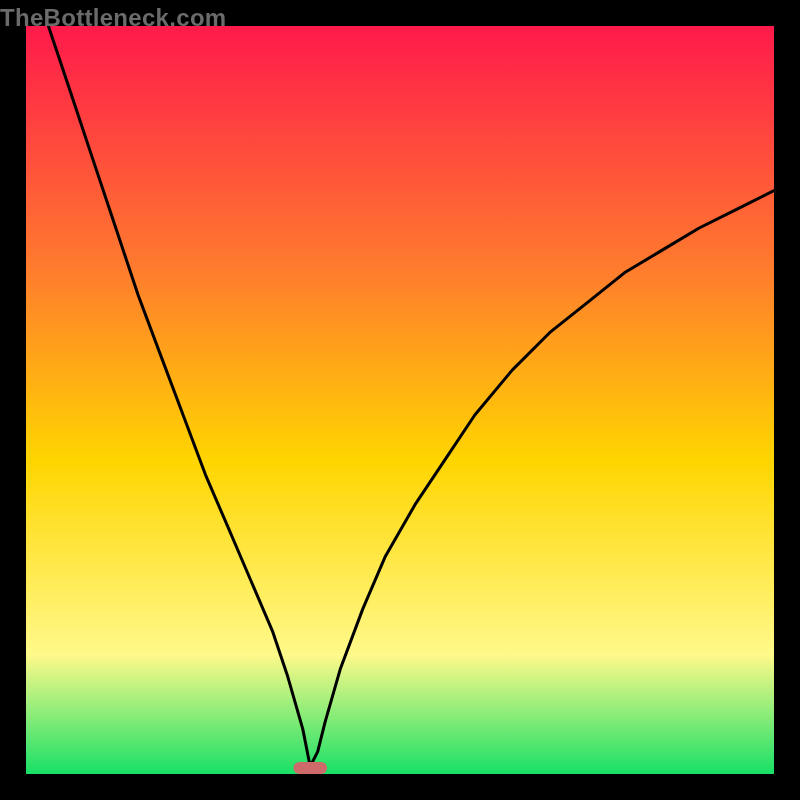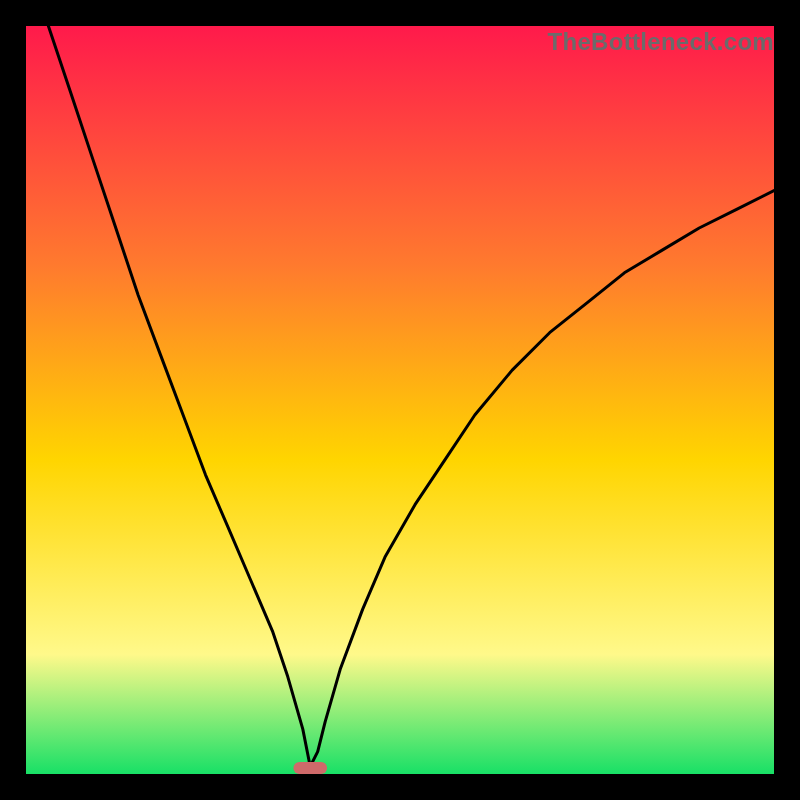--- a/index.html
+++ b/index.html
@@ -23,27 +23,25 @@
     position: absolute;
     left: 26px;
     top: 26px;
     width: 748px;
     height: 748px;
   }
   .watermark {
     position: absolute;
     top: 4px;
     width: 774px;
-    text-align: right;
     font-size: 24px;
     font-weight: 600;
     color: #6b6b6b;
     letter-spacing: 0.3px;
     pointer-events: none;
-    margin-top: 24px;
   }
   svg { display: block; }
 </style>
 </head>
 <body>
 
 <div class="frame">
 
   <div class="plot-area">
     <svg id="plot-svg" width="748" height="748" viewBox="0 0 748 748">

